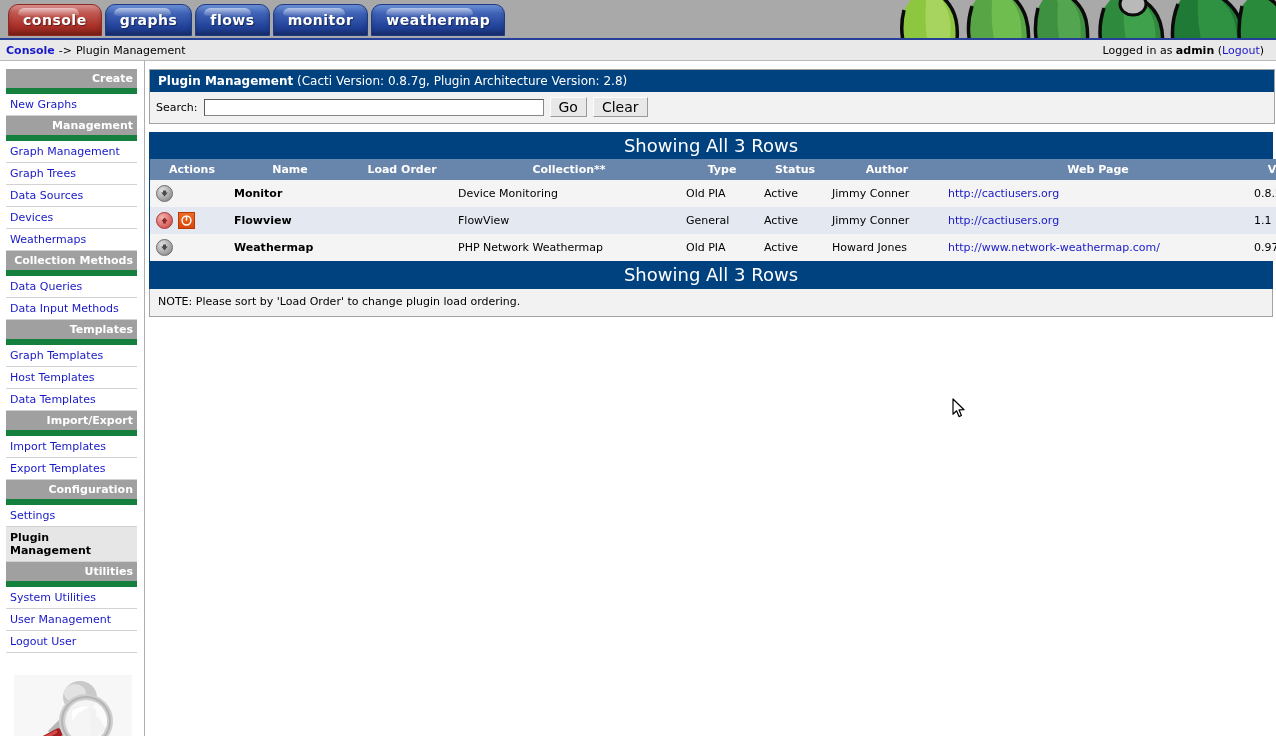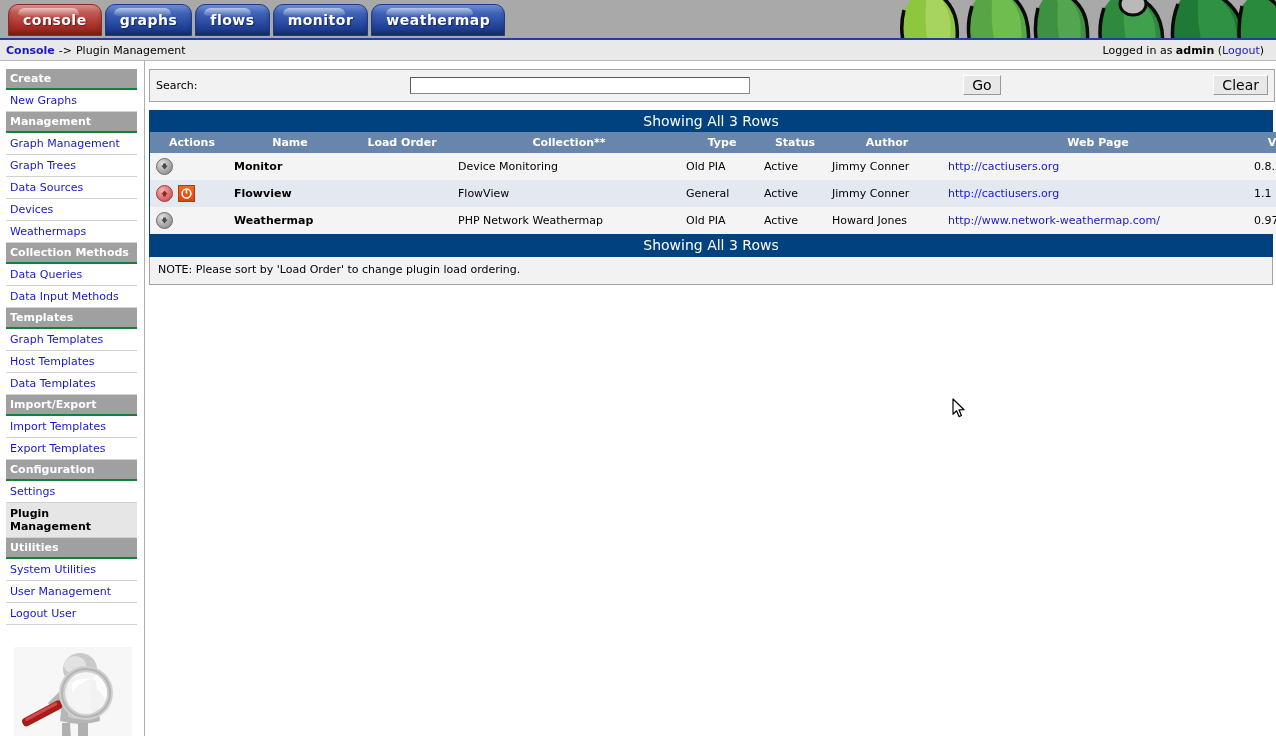--- a/index.html
+++ b/index.html
@@ -128,22 +128,23 @@
     height: 100%;
     box-sizing: border-box;
   }
   .nav-list { width: 131px; margin-left: 6px; }
   .nav-header {
     background: #a0a0a0;
     color: #ffffff;
     font-weight: bold;
     font-size: 11px;
     padding: 3px 4px 3px 4px;
-    border-bottom: 2px solid #15803d;
+    border-bottom: 6px solid #15803d;
     text-shadow: 0 0 0 rgba(0,0,0,0);
+    text-align: right;
   }
   .nav-item {
     display: block;
     color: #1818c8;
     text-decoration: none;
     font-size: 11px;
     padding: 4px 4px 4px 4px;
     border-bottom: 1px solid #d2d2d2;
     cursor: pointer;
     background: #ffffff;
@@ -177,21 +178,20 @@
     font-size: 12px;
     padding: 4px 8px;
   }
   .panel-title .strong { font-weight: bold; }
   .search-row {
     display: flex;
     align-items: center;
     gap: 6px;
     padding: 5px 6px 6px 6px;
     background: #f2f2f2;
-    justify-content: space-between;
   }
   .search-label { font-size: 11px; font-weight: normal; }
   .search-input {
     width: 340px;
     height: 17px;
     border: 1px solid #888888;
     border-top-color: #5a5a5a;
     border-left-color: #5a5a5a;
     background: #ffffff;
     font-size: 11px;
@@ -218,21 +218,21 @@
   .table-box {
     width: 1124px;
     border: 1px solid #00417f;
     border-top: none;
     box-sizing: border-box;
   }
   .rows-bar {
     background: #00417f;
     color: #ffffff;
     text-align: center;
-    font-size: 14px;
+    font-size: 18px;
     padding: 3px 0;
   }
   table.plugins {
     width: 100%;
     border-collapse: collapse;
     table-layout: fixed;
   }
   table.plugins th {
     background: #6885ab;
     color: #ffffff;
@@ -451,20 +451,23 @@
           <path d="M58 36 Q66 30 76 32 Q64 36 58 46 Z" fill="#ffffff"></path>
           <circle cx="72" cy="46" r="24" fill="none" stroke="#b4b4b4" stroke-width="2"></circle>
         </g>
       </svg>
     </div>
   </div>
 
   <div class="main">
 
     <div class="panel">
+      <div class="panel-title">
+        <span class="strong">Plugin Management</span><span> (Cacti Version: 0.8.7g, Plugin Architecture Version: 2.8)</span>
+      </div>
       <div class="search-row">
         <span class="search-label">Search:</span>
         <input class="search-input" type="text" value="" style="">
         <button class="btn">Go</button>
         <button class="btn">Clear</button>
       </div>
     </div>
 
     <div class="spacer"></div>
 

